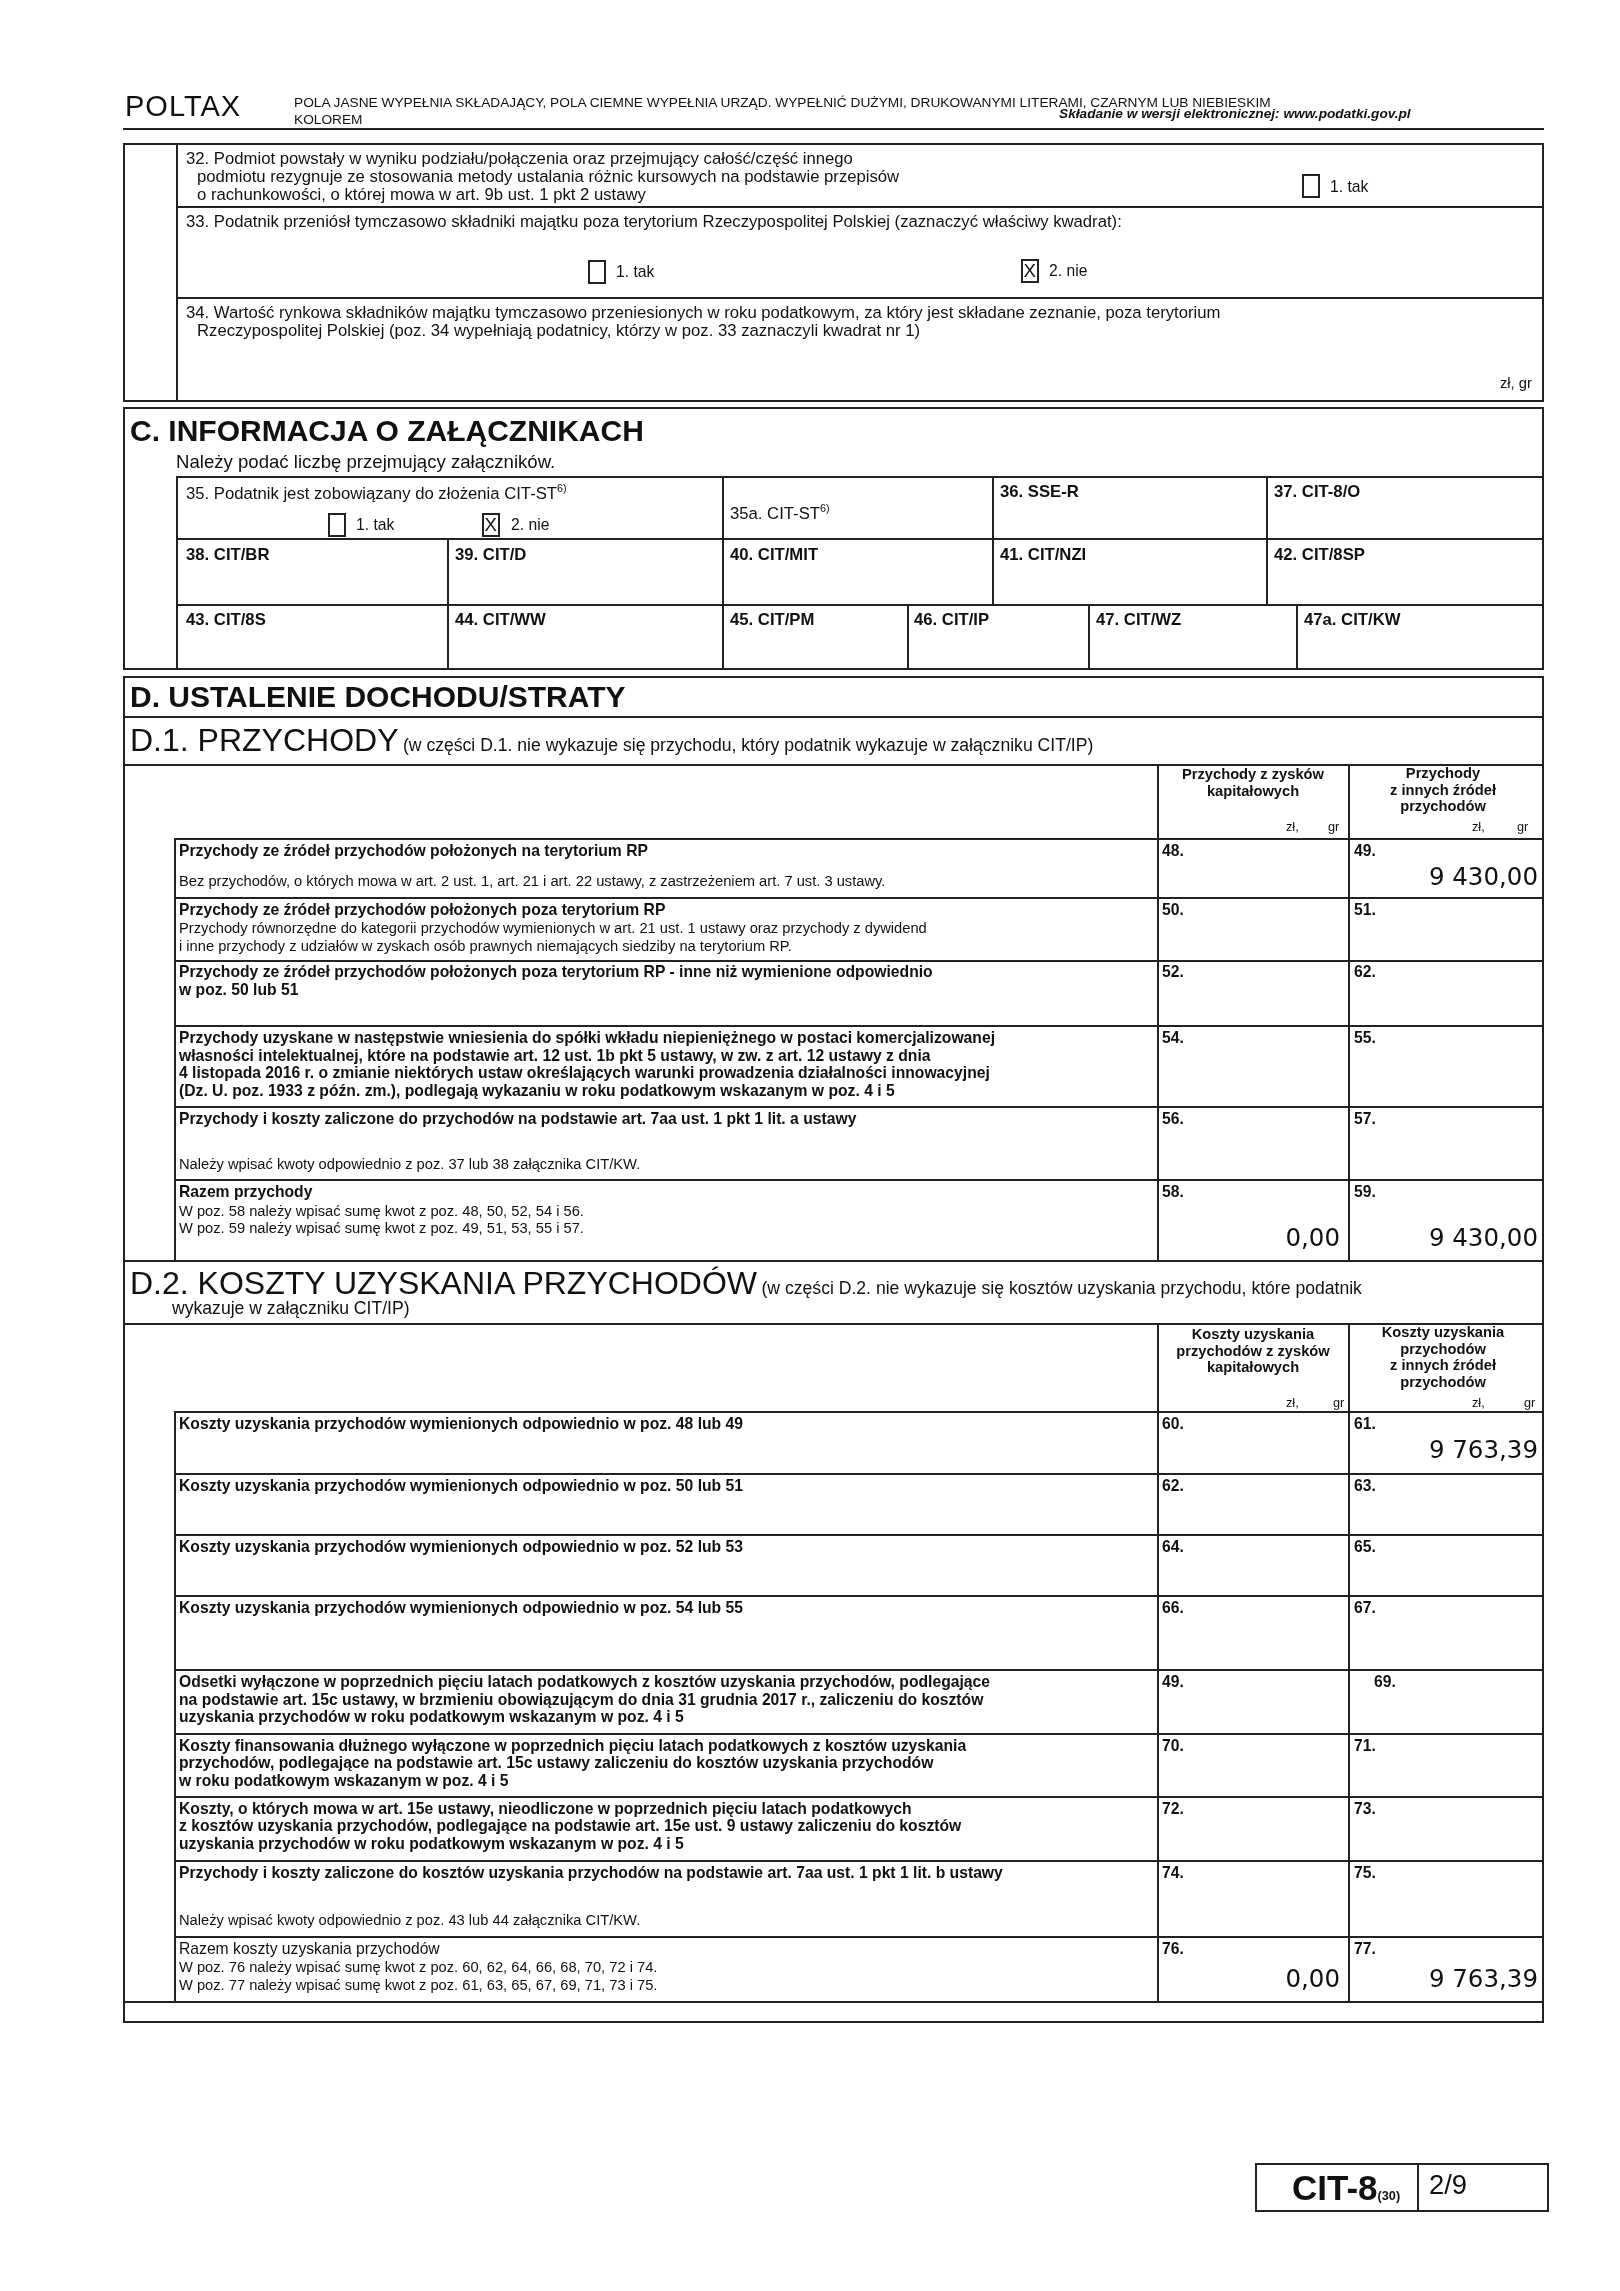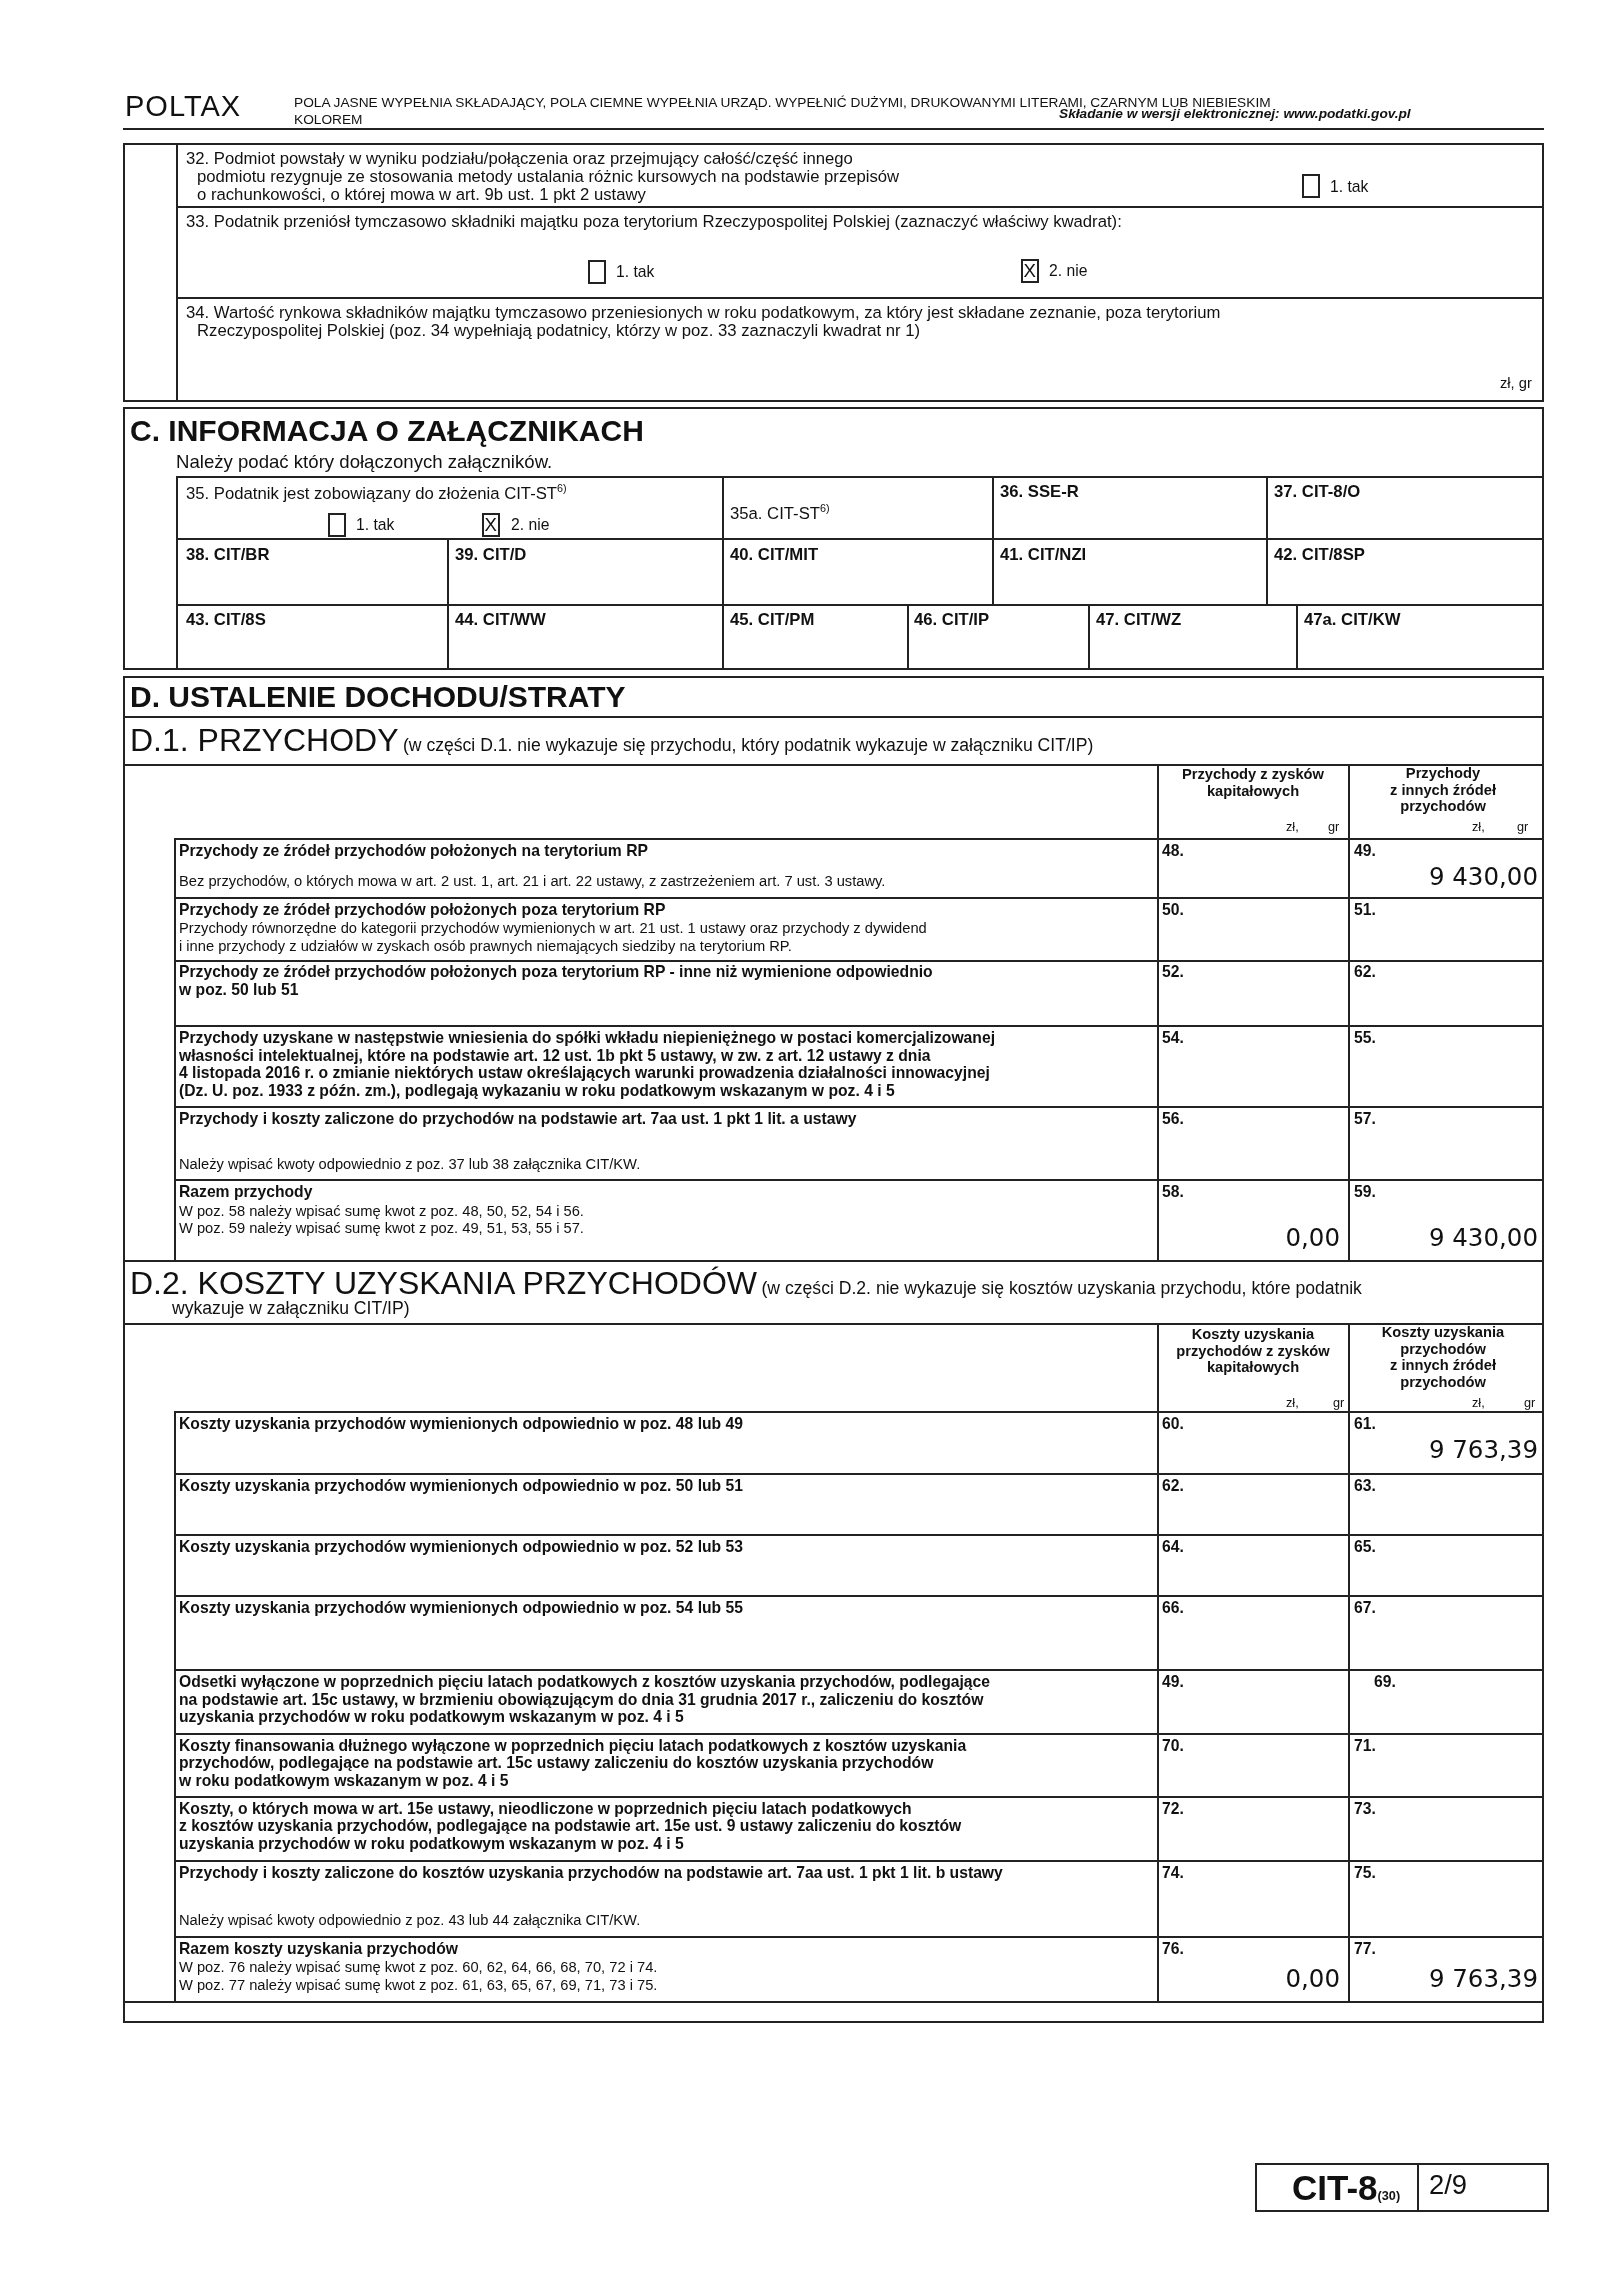--- a/index.html
+++ b/index.html
@@ -50,21 +50,21 @@
 
 <div>
   <div class="t small" style="left:186px;top:303px;">34. Wartość rynkowa składników majątku tymczasowo przeniesionych w roku podatkowym, za który jest składane zeznanie, poza terytorium</div>
   <div class="t small" style="left:197px;top:321px;">Rzeczypospolitej Polskiej (poz. 34 wypełniają podatnicy, którzy w poz. 33 zaznaczyli kwadrat nr 1)</div>
   <div class="t" style="left:1274px;top:343px;width:216px;height:29px;"></div>
   <div class="t" style="left:1500px;top:375px;font-size:14.7px;">zł,  gr</div>
 </div>
 
 <div class="box" style="left:123px;top:407px;width:1421px;height:263px;"></div>
 <div class="t sec" style="left:130px;top:414px;">C. INFORMACJA O ZAŁĄCZNIKACH</div>
-<div class="t" style="left:176px;top:451px;font-size:18.6px;">Należy podać który dołączonych załączników.</div>
+<div class="t" style="left:176px;top:451px;font-size:18.6px;">Należy podać liczbę przejmujący załączników.</div>
 <div class="vl" style="left:176px;top:476px;height:193px;"></div>
 <div class="hl" style="left:176px;top:476px;width:1367px;"></div>
 <div class="hl" style="left:176px;top:538px;width:1367px;"></div>
 <div class="hl" style="left:176px;top:604px;width:1367px;"></div>
 
 <div class="vl" style="left:722px;top:476px;height:62px;"></div>
 <div class="vl" style="left:992px;top:476px;height:62px;"></div>
 <div class="vl" style="left:1266px;top:476px;height:62px;"></div>
 
 <div class="vl" style="left:447px;top:538px;height:66px;"></div>
@@ -278,21 +278,21 @@
     <div>
       <div class="t" style="left:179px;top:1864px;font-size:15.7px;font-weight:bold;">Przychody i koszty zaliczone do kosztów uzyskania przychodów na podstawie art. 7aa ust. 1 pkt 1 lit. b ustawy</div>
       <div class="note" style="left:179px;top:1912px;font-size:14.7px;">Należy wpisać kwoty odpowiednio z poz. 43 lub 44 załącznika CIT/KW.</div>
       <div class="t num" style="left:1162px;top:1864px;">74.</div>
       <div class="t num" style="left:1354px;top:1864px;">75.</div>
       <div class="amt" style="left:1162px;width:178px;top:1884px;height:29px;"></div>
       <div class="amt" style="left:1354px;width:184px;top:1884px;height:29px;"></div>
       <div class="hl" style="left:176px;top:1936px;width:1367px;"></div>
     </div>
     <div>
-      <div class="t" style="left:179px;top:1940px;font-size:15.7px;font-weight:bold;">Razem koszty uzyskania przychodów</div>
+      <div class="t" style="left:179px;top:1940px;font-size:15.7px;font-weight:normal;">Razem koszty uzyskania przychodów</div>
       <div class="note" style="left:179px;top:1959px;font-size:14.7px;">W poz. 76 należy wpisać sumę kwot z poz. 60, 62, 64, 66, 68, 70, 72 i 74.</div>
       <div class="note" style="left:179px;top:1977px;font-size:14.7px;">W poz. 77 należy wpisać sumę kwot z poz. 61, 63, 65, 67, 69, 71, 73 i 75.</div>
       <div class="t num" style="left:1162px;top:1940px;">76.</div>
       <div class="t num" style="left:1354px;top:1940px;">77.</div>
       <div class="amt" style="left:1162px;width:178px;top:1964px;height:29px;">0,00</div>
       <div class="amt" style="left:1354px;width:184px;top:1964px;height:29px;">9 763,39</div>
     </div>
   </div>
 
 <div class="hl" style="left:123px;top:2001px;width:1421px;"></div>

